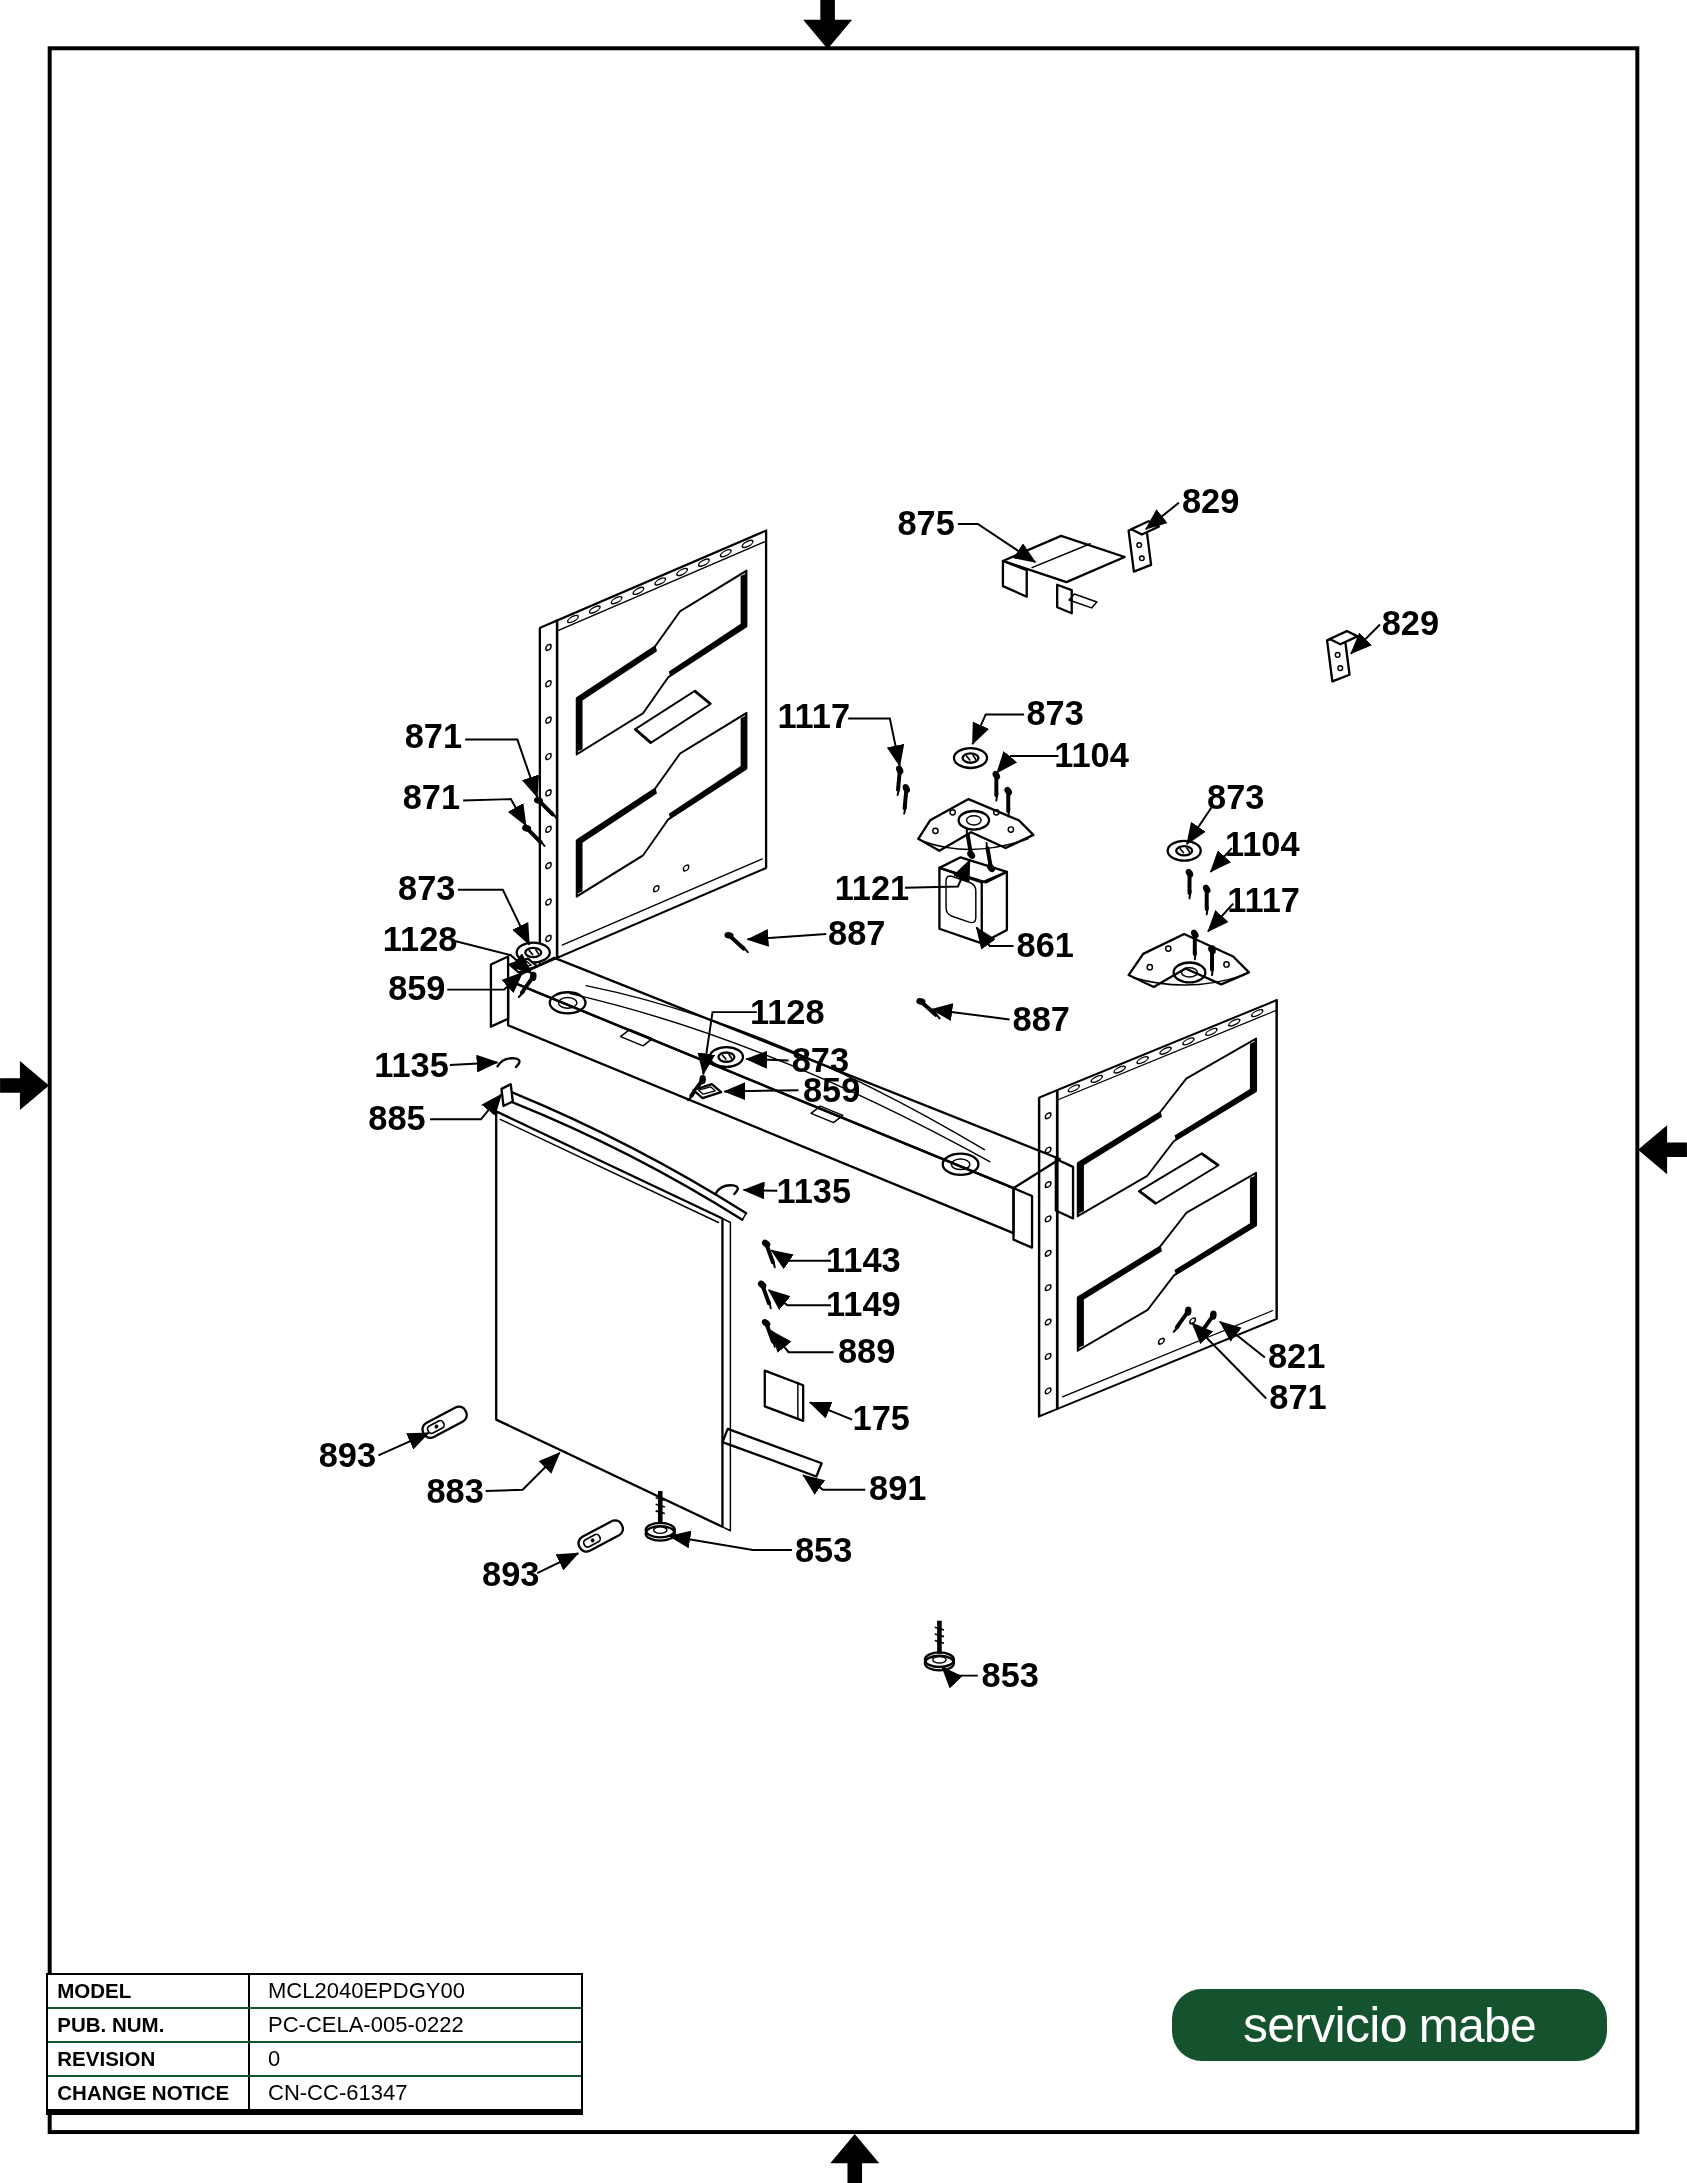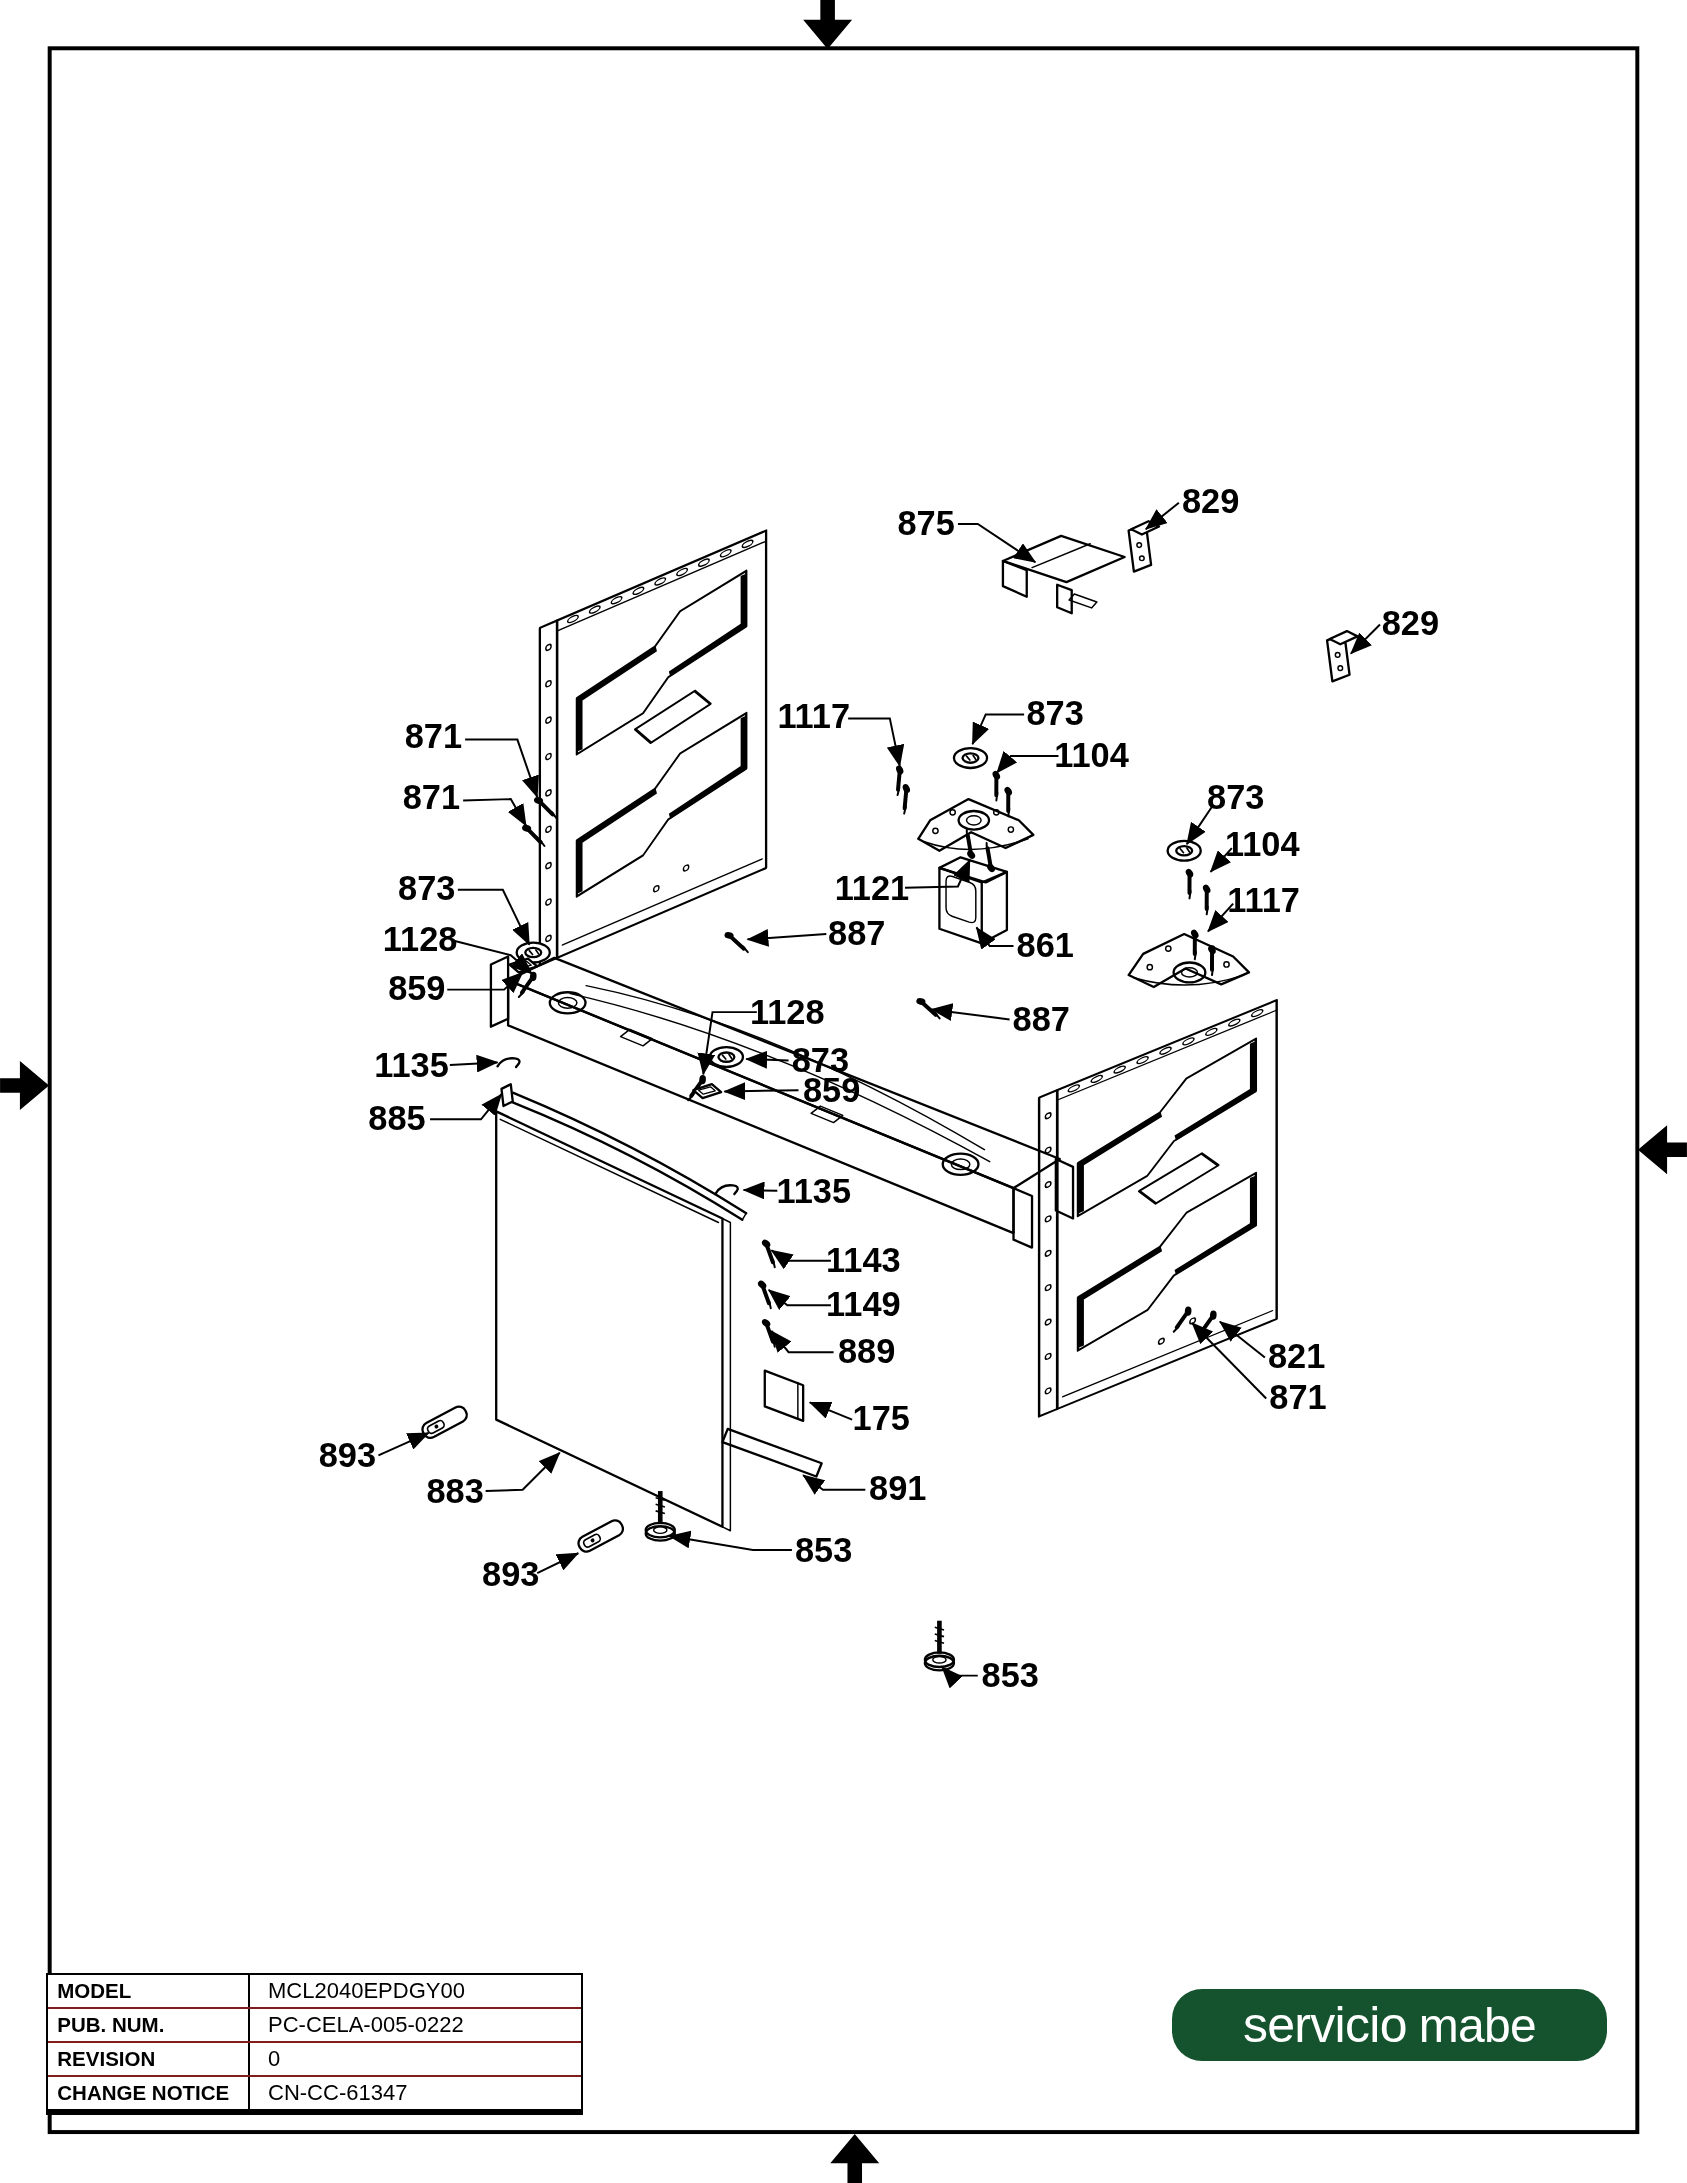--- a/index.html
+++ b/index.html
@@ -6,21 +6,21 @@
   body{width:1687px;height:2183px;position:relative;font-family:"Liberation Sans",sans-serif;overflow:hidden;}
   #diagram-svg{position:absolute;left:0;top:0;}
   .ln{fill:none;stroke:#000;stroke-width:3.5;stroke-linejoin:round;stroke-linecap:round;}
   .ln2{fill:none;stroke:#000;stroke-width:2.2;stroke-linejoin:round;stroke-linecap:round;}
   .thick{fill:none;stroke:#000;stroke-width:9;stroke-linejoin:round;}
   .leader{fill:none;stroke:#000;stroke-width:3;}
   .callout-text{font-family:"Liberation Sans",sans-serif;font-size:52px;font-weight:bold;text-anchor:middle;fill:#000;}
   .mark{fill:#000;stroke:none;}
 
   .info-table{position:absolute;left:46px;top:1973px;width:533px;border:2px solid #000;border-bottom-width:6.6px;background:#fff;}
-  .info-row{display:flex;height:32px;border-top:2px solid #7f1d1d;}
+  .info-row{display:flex;height:32px;border-top:2px solid #14532d;}
   .info-row:first-child{border-top:none;}
   .info-cell{display:flex;align-items:center;box-sizing:border-box;}
   .info-label{width:202px;border-right:2px solid #000;font-weight:bold;font-size:20.5px;padding-left:9.3px;}
   .info-value{flex:1;font-size:22px;padding-left:18px;}
 
   .logo{position:absolute;left:1172px;top:1989px;width:435px;height:72px;background:#14532d;border-radius:30px;display:flex;align-items:center;justify-content:center;gap:12px;color:#fff;}
   .logo-prefix{font-size:50px;font-weight:400;letter-spacing:-0.7px;}
   .logo-brand{font-size:48px;font-weight:400;letter-spacing:-0.7px;}
 </style>
 </head>

